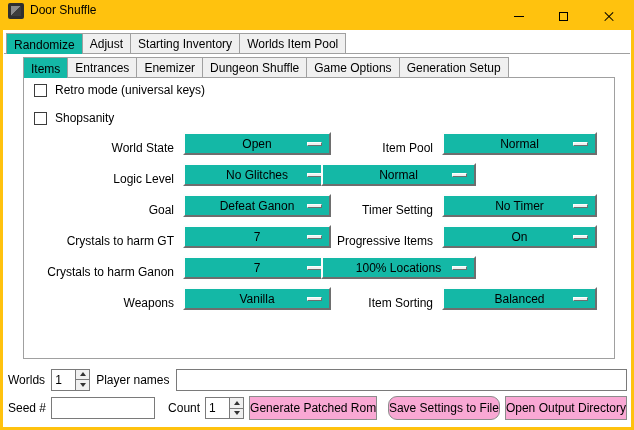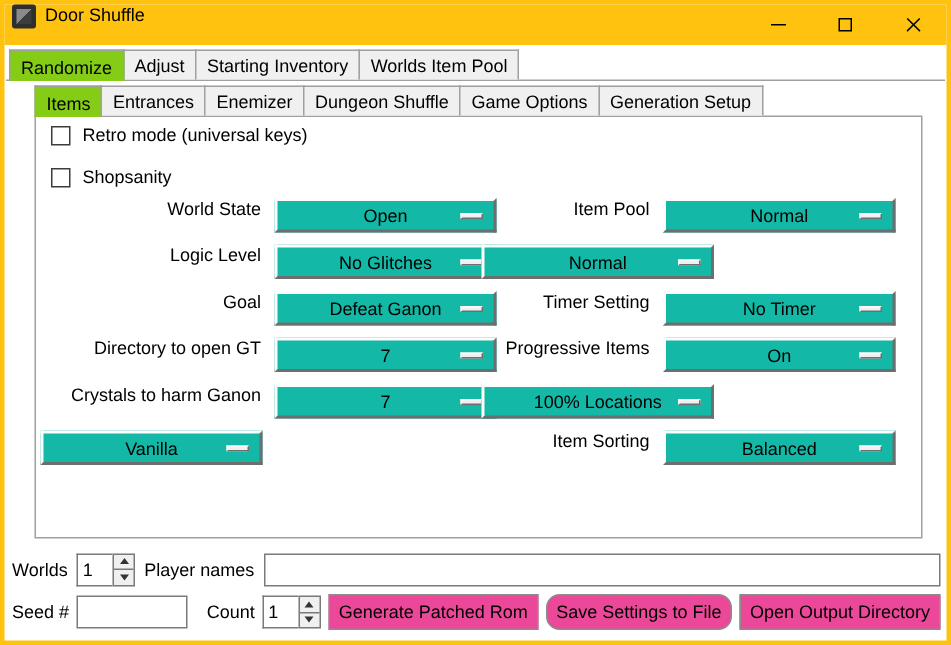--- a/index.html
+++ b/index.html
@@ -55,36 +55,36 @@
   .inner-tabs { left: 20px; top: 53px; height: 21px; z-index: 2; }
   .tab {
     background: #f0f0f0;
     border: 1px solid #a0a0a0; border-bottom: none;
     height: 20px; padding: 3px 7px 0;
     line-height: 14px; white-space: nowrap;
     position: relative;
   }
   .tab + .tab { margin-left: -1px; }
   .tab.selected {
-    background: #84cc16; z-index: 3;
+    background: #14b8a6; z-index: 3;
     height: 21px; margin-bottom: -1px; padding-top: 4px;
   }
   .inner-pane {
     position: absolute; left: 20px; top: 74px;
     width: 592px; height: 282px;
     border: 1px solid #a0a0a0; background: #fff; z-index: 1;
   }
   
   .cb-row { position: absolute; left: 31px; display: flex; align-items: center; gap: 8px; height: 14px; z-index: 4; }
   .checkbox { width: 13px; height: 13px; background: #fff; border: 1px solid #3c3c3c; }
   
   .col { position: absolute; top: 129px; display: flex; flex-direction: column; gap: 8px; z-index: 4; }
   .col-left  { left: 24px;  width: 304px; }
   .col-right { left: 318px; width: 276px; }
-  .frow { display: flex; align-items: flex-start; height: 23px; }
+  .frow { display: flex; align-items: flex-end; height: 23px; }
   .flabel { flex: 1; text-align: right; padding-right: 9px; white-space: nowrap; }
   .dropdown {
     position: relative; width: 148px; height: 23px;
     background: #14b8a6;
     border: 2px solid; border-color: #fdfdfd #6e6e6e #6e6e6e #fdfdfd;
     display: flex; align-items: center; justify-content: center;
     cursor: default; flex-shrink: 0;
   }
   .col-right .dropdown { width: 155px; }
   .indicator {
@@ -98,22 +98,22 @@
     font: 12px "Liberation Sans", sans-serif; padding: 0 4px; outline: none;
   }
   .spin { display: flex; height: 22px; flex-shrink: 0; }
   .spin .entry { width: 24px; border-right: none; padding: 0 3px; }
   .spin-btns { display: flex; flex-direction: column; width: 15px; border: 1px solid #7a7a7a; background: #f0f0f0; }
   .spin-btn { flex: 1; display: flex; align-items: center; justify-content: center; }
   .spin-btn + .spin-btn { border-top: 1px solid #7a7a7a; }
   .tri-up   { width: 0; height: 0; border-left: 3px solid transparent; border-right: 3px solid transparent; border-bottom: 4px solid #333; }
   .tri-down { width: 0; height: 0; border-left: 3px solid transparent; border-right: 3px solid transparent; border-top: 4px solid #333; }
   .btn {
-    height: 24px; background: #ec4899; border: 1px solid #8c8c8c;
-    padding: 0 6px; font: 12px "Liberation Sans", sans-serif;
+    height: 24px; background: #f9a8d4; border: 1px solid #8c8c8c;
+    padding: 0 0; font: 12px "Liberation Sans", sans-serif;
     white-space: nowrap; display: flex; align-items: center; cursor: default;
   }
   
   .bottom-row1 { position: absolute; left: 5px; right: 4px; top: 365px; height: 23px; display: flex; align-items: center; gap: 6px; }
   .bottom-row2 { position: absolute; left: 5px; right: 4px; top: 393px; height: 24px; display: flex; align-items: center; gap: 5px; }
   .player-input { flex: 1; min-width: 60px; }
   .seed-input { width: 104px; flex-shrink: 1; min-width: 60px; }
   .push-right { margin-left: auto; border-radius: 9px; }
   .lbl { white-space: nowrap; }
 </style>
@@ -181,34 +181,35 @@
       </div>
     </div>
     <div class="frow">
       <span class="flabel">Goal</span>
       <div class="dropdown">
         <span>Defeat Ganon</span>
         <span class="indicator"></span>
       </div>
     </div>
     <div class="frow">
-      <span class="flabel">Directory to open GT</span>
+      <span class="flabel">Crystals to harm GT</span>
       <div class="dropdown">
         <span>7</span>
         <span class="indicator"></span>
       </div>
     </div>
     <div class="frow">
       <span class="flabel">Crystals to harm Ganon</span>
       <div class="dropdown">
         <span>7</span>
         <span class="indicator"></span>
       </div>
     </div>
     <div class="frow">
+      <span class="flabel">Weapons</span>
       <div class="dropdown">
         <span>Vanilla</span>
         <span class="indicator"></span>
       </div>
     </div>
   </div>
 
   <div class="col col-right">
     <div class="frow">
       <span class="flabel">Item Pool</span>

